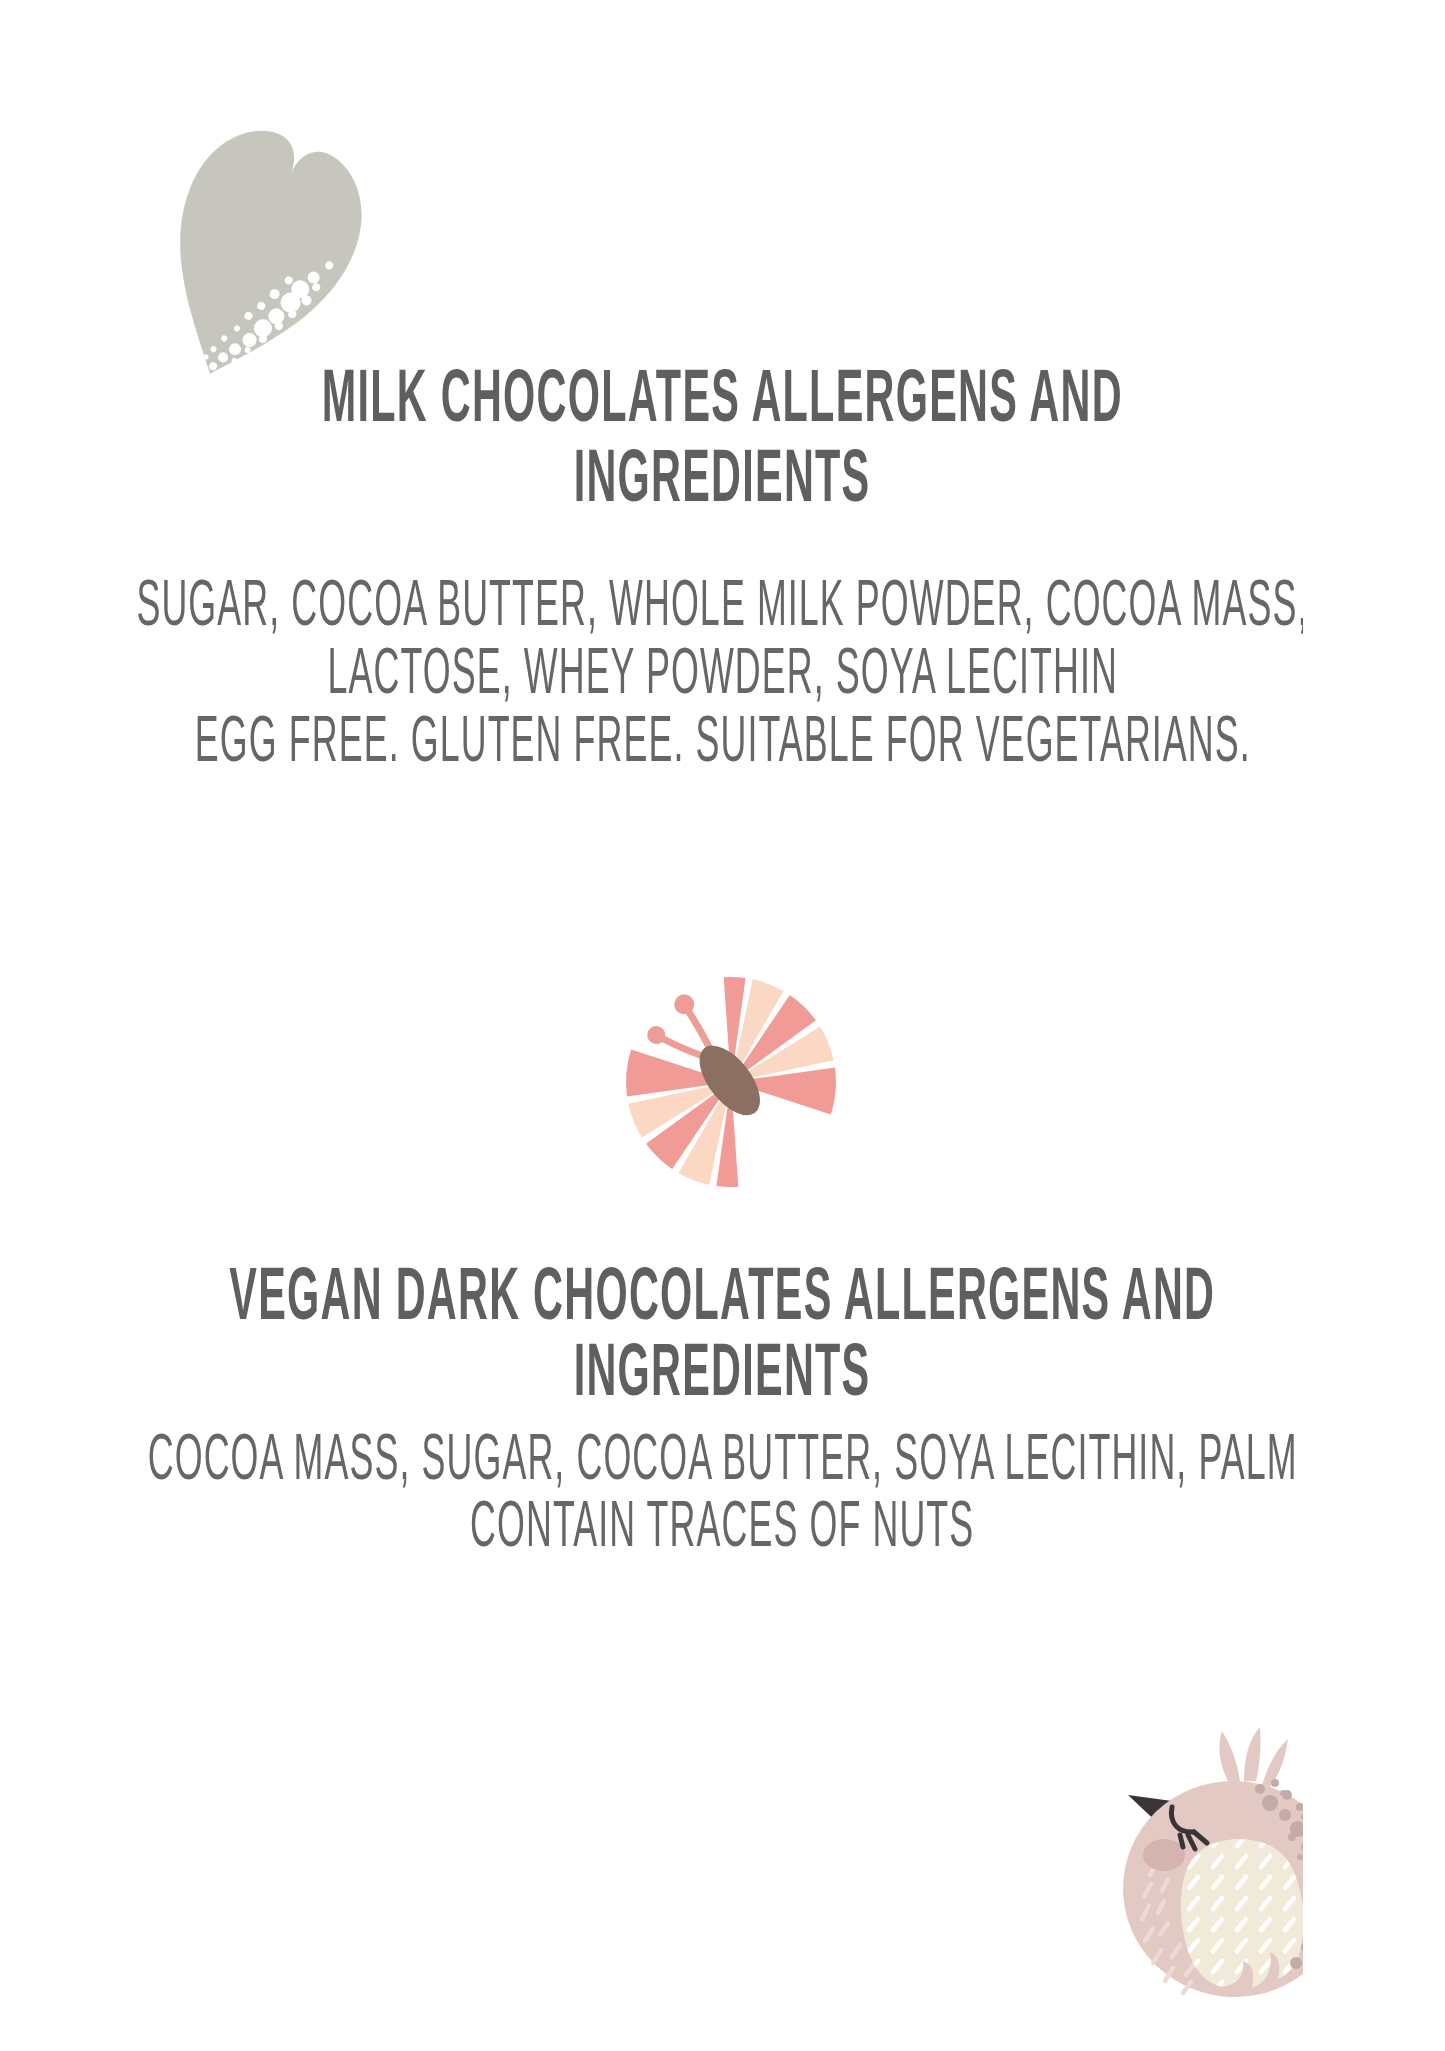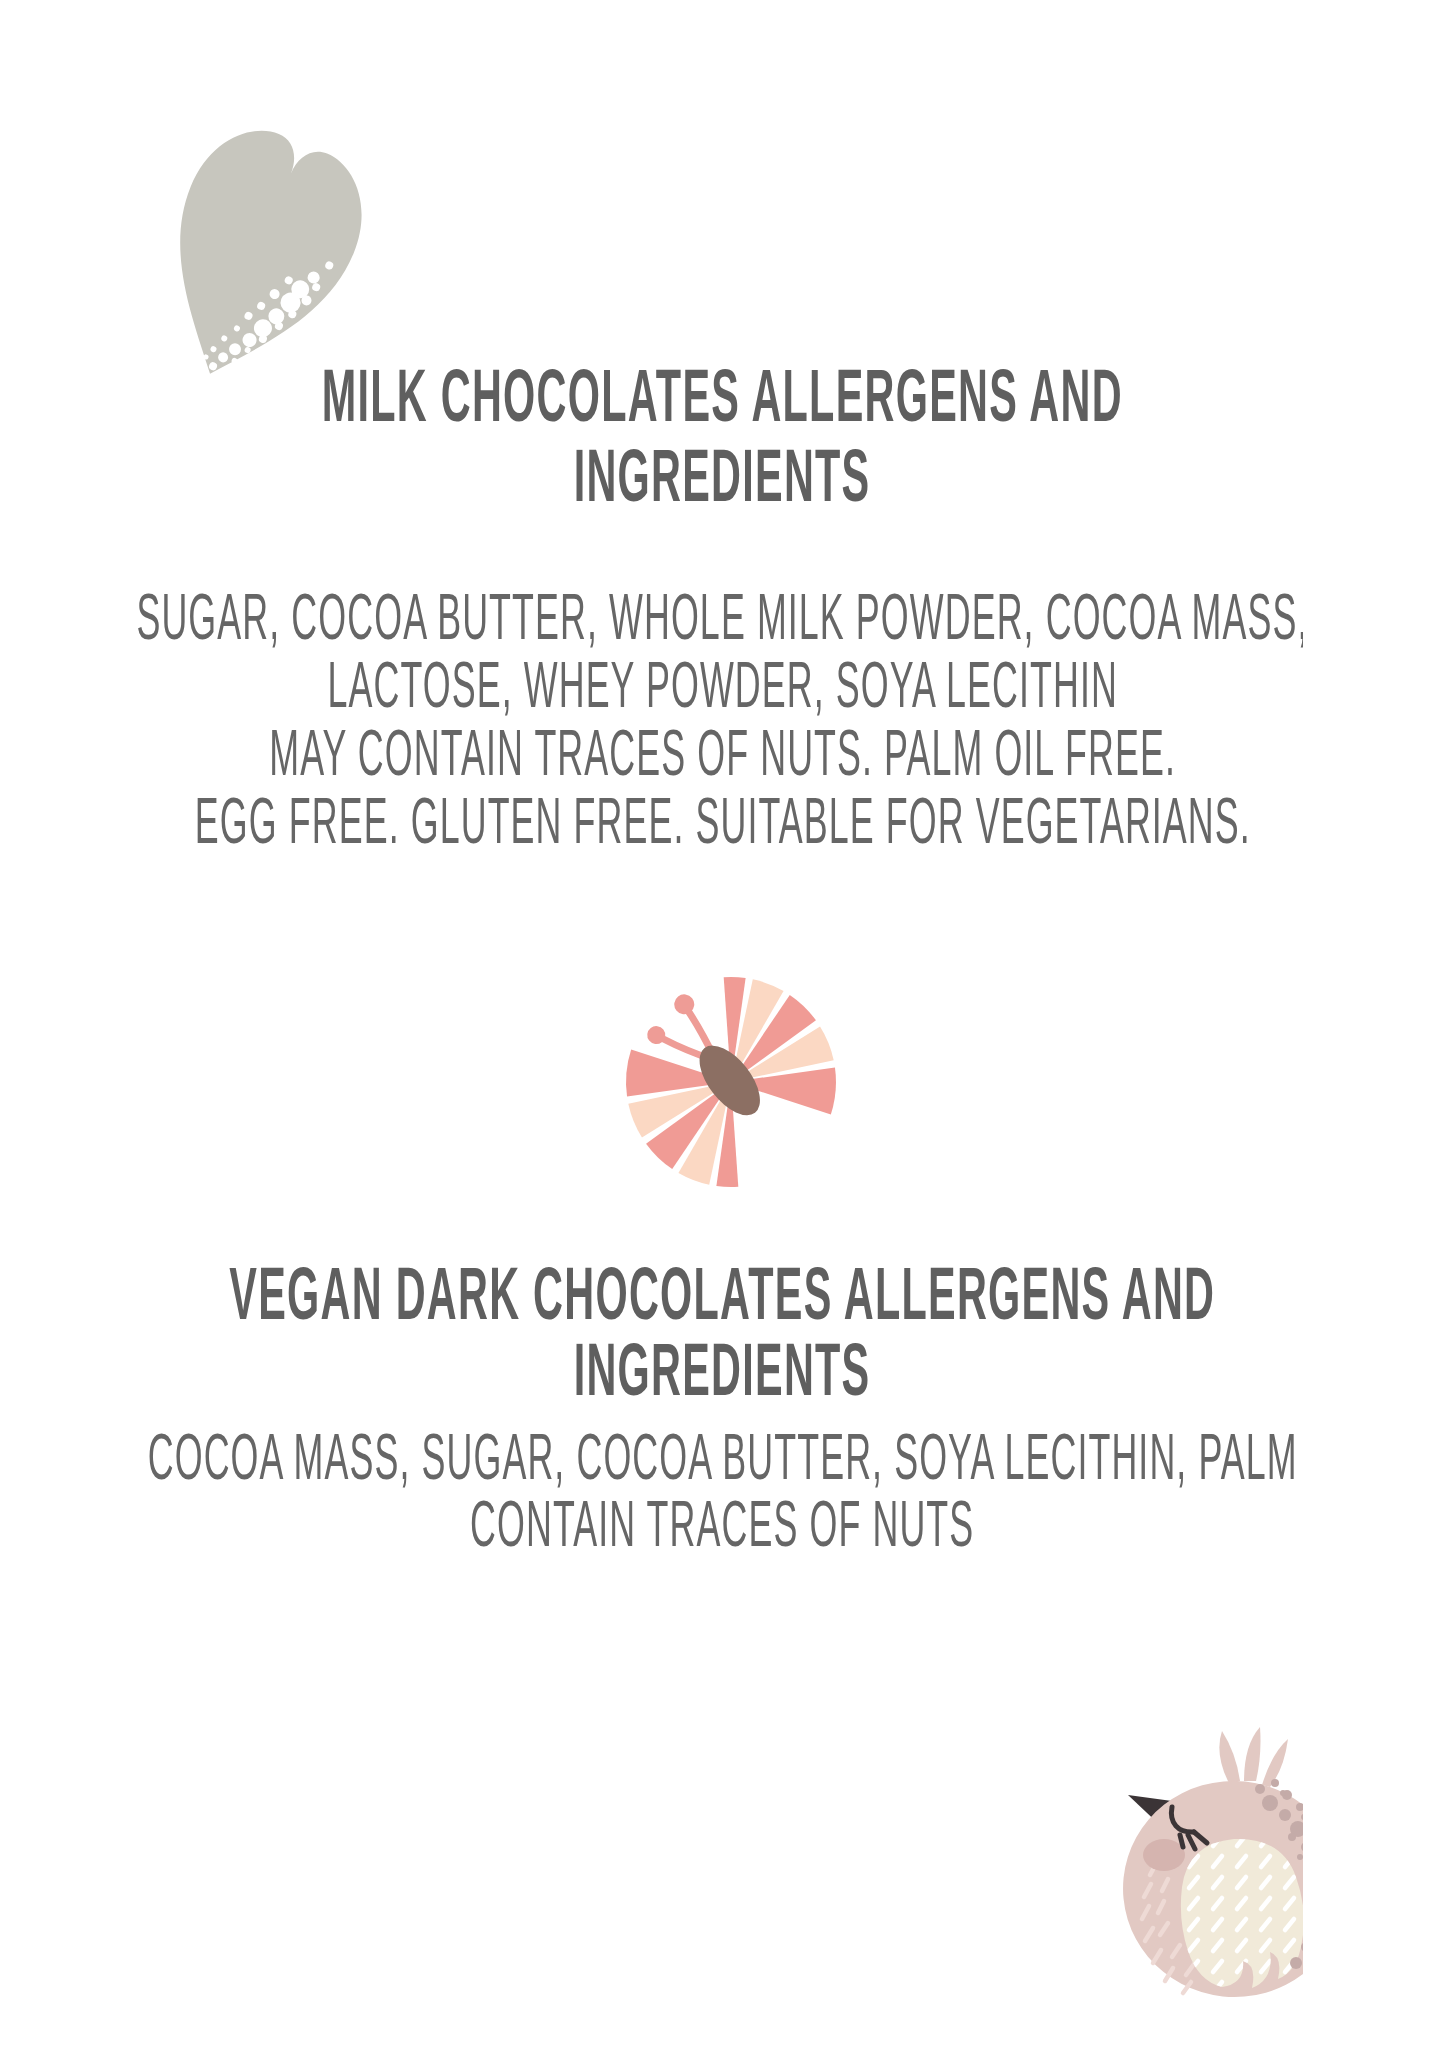--- a/index.html
+++ b/index.html
@@ -30,21 +30,21 @@
     transform-origin: 50% 50%;
     white-space: nowrap;
     letter-spacing: 0.03em;
   }
   .title-text .line { height: 80px; }
   .title-text .cond { font-size: 74px; font-weight: bold; color: #5f5f5f; }
   .body-text .line { height: 68px; }
   .body-text .cond { font-size: 64px; font-weight: normal; color: #666666; }
 
   #milk-title   { top: 342px; }
-  #milk-body    { top: 570px; }
+  #milk-body    { top: 556px; }
   #vegan-title  { top: 1242px; text-align: center; }
   #vegan-body   { top: 1410px; }
   #vegan-title .line { height: 76px; }
   #vegan-body .line  { height: 67px; }
 
   .deco { position: absolute; }
   #heart-deco     { left: 148px;  top: 92px;   width: 220px; height: 300px; }
   #butterfly-deco { left: 596px;  top: 944px;  width: 270px; height: 250px; }
   #bird-deco      { left: 1112px; top: 1712px; width: 280px; height: 290px; }
 </style>
@@ -96,23 +96,20 @@
   </div>
 
   <div class="textblock body-text" id="milk-body">
     <div class="line">
         <span class="cond">SUGAR, COCOA BUTTER, WHOLE MILK POWDER, COCOA MASS,</span>
       </div>
     <div class="line">
         <span class="cond">LACTOSE, WHEY POWDER, SOYA LECITHIN</span>
       </div>
     <div class="line">
-        <span class="cond">MAY CONTAIN TRACES OF NUTS. PALM OIL FREE.</span>
-      </div>
-    <div class="line">
         <span class="cond">EGG FREE. GLUTEN FREE. SUITABLE FOR VEGETARIANS.</span>
       </div>
   </div>
 
   <svg id="butterfly-deco" class="deco" viewBox="0 0 270 250" aria-hidden="true">
     <g transform="translate(135 125) rotate(-38)">
 
       <g stroke="#ee9c96" stroke-width="7" fill="none" stroke-linecap="round">
         <path d="M0 -28 Q -16 -52 -27 -76"></path>
         <path d="M2 -30 Q 8 -58 10 -82"></path>

